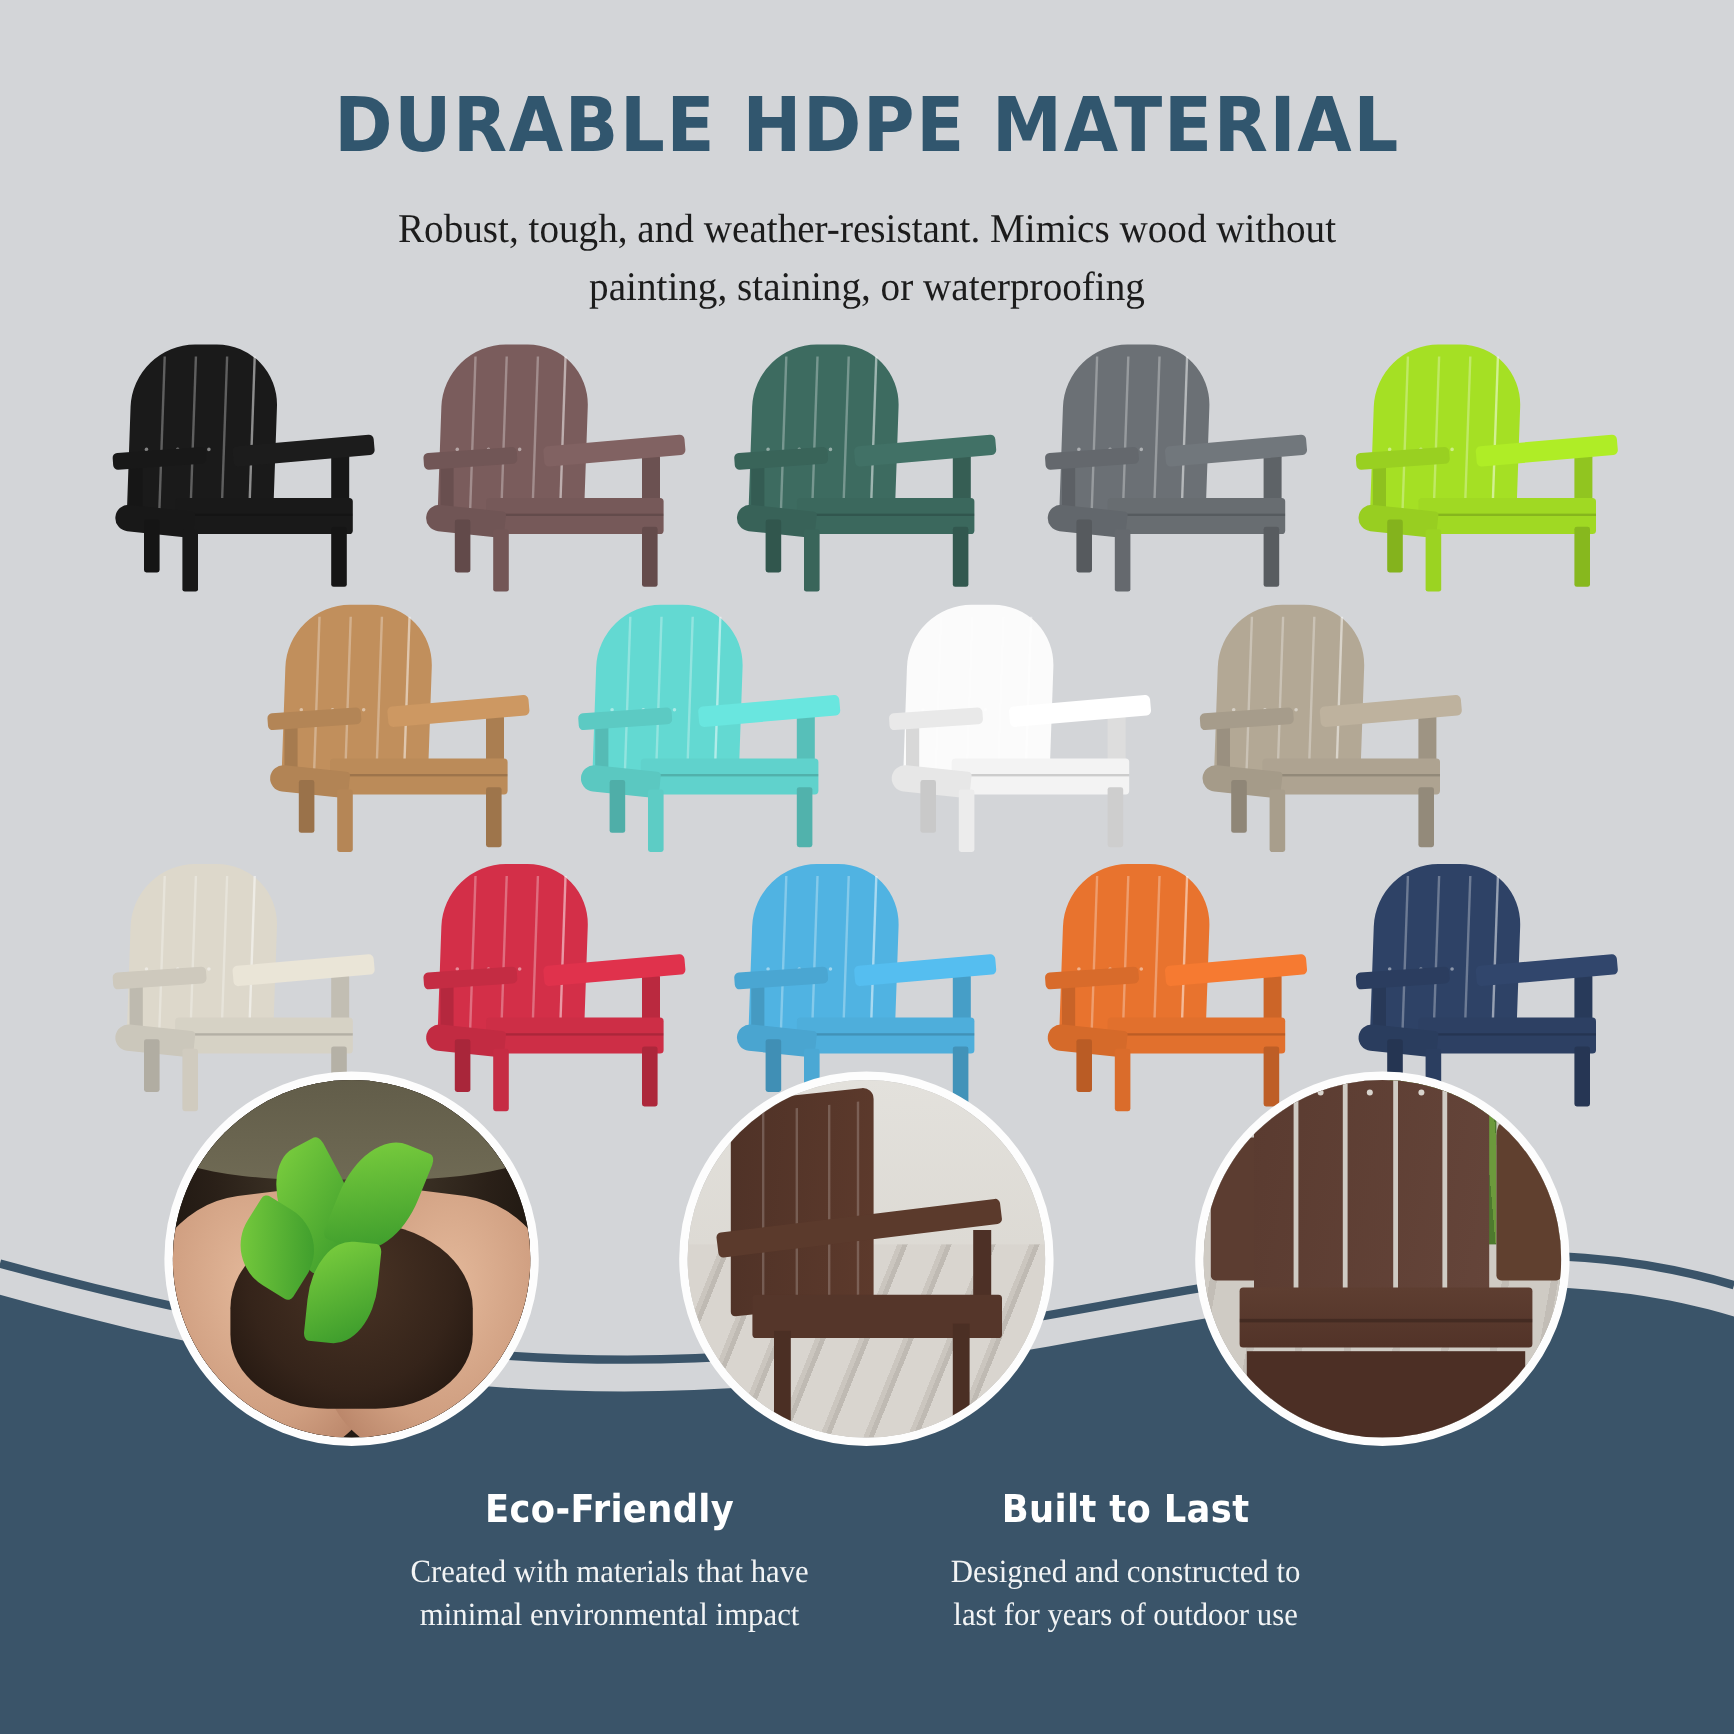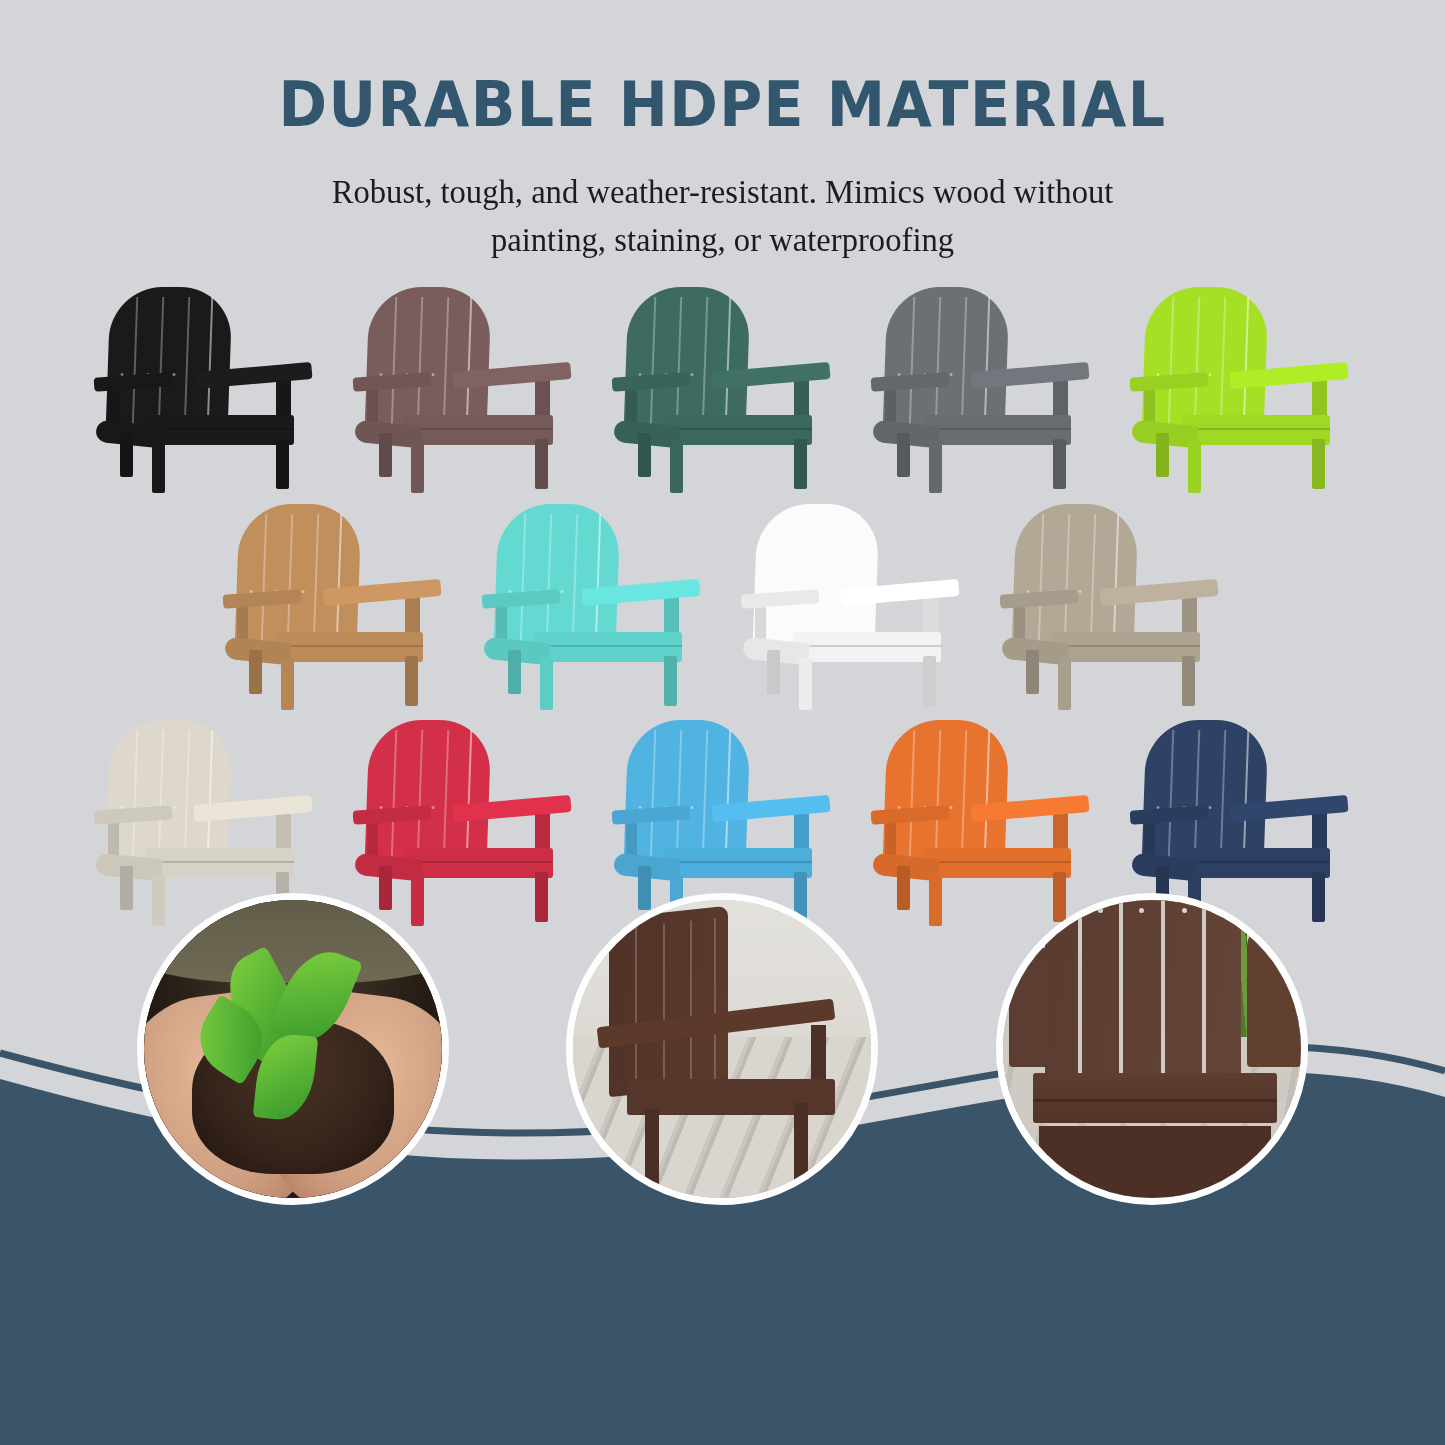--- a/index.html
+++ b/index.html
@@ -620,16 +620,30 @@
       </div>
       <div class="seatbar"></div>
       <div class="base"></div>
     </div>
   </div>
 
 </div>
 
 <div class="features">
 
-
+  <div class="feature">
+    <h3>Eco-Friendly</h3>
+    <p>
+      <span>Created with materials that have</span><br>
+      <span>minimal environmental impact</span>
+    </p>
+  </div>
+
+  <div class="feature">
+    <h3>Built to Last</h3>
+    <p>
+      <span>Designed and constructed to</span><br>
+      <span>last for years of outdoor use</span>
+    </p>
+  </div>
 
 
 </div>
 
 </body></html>

